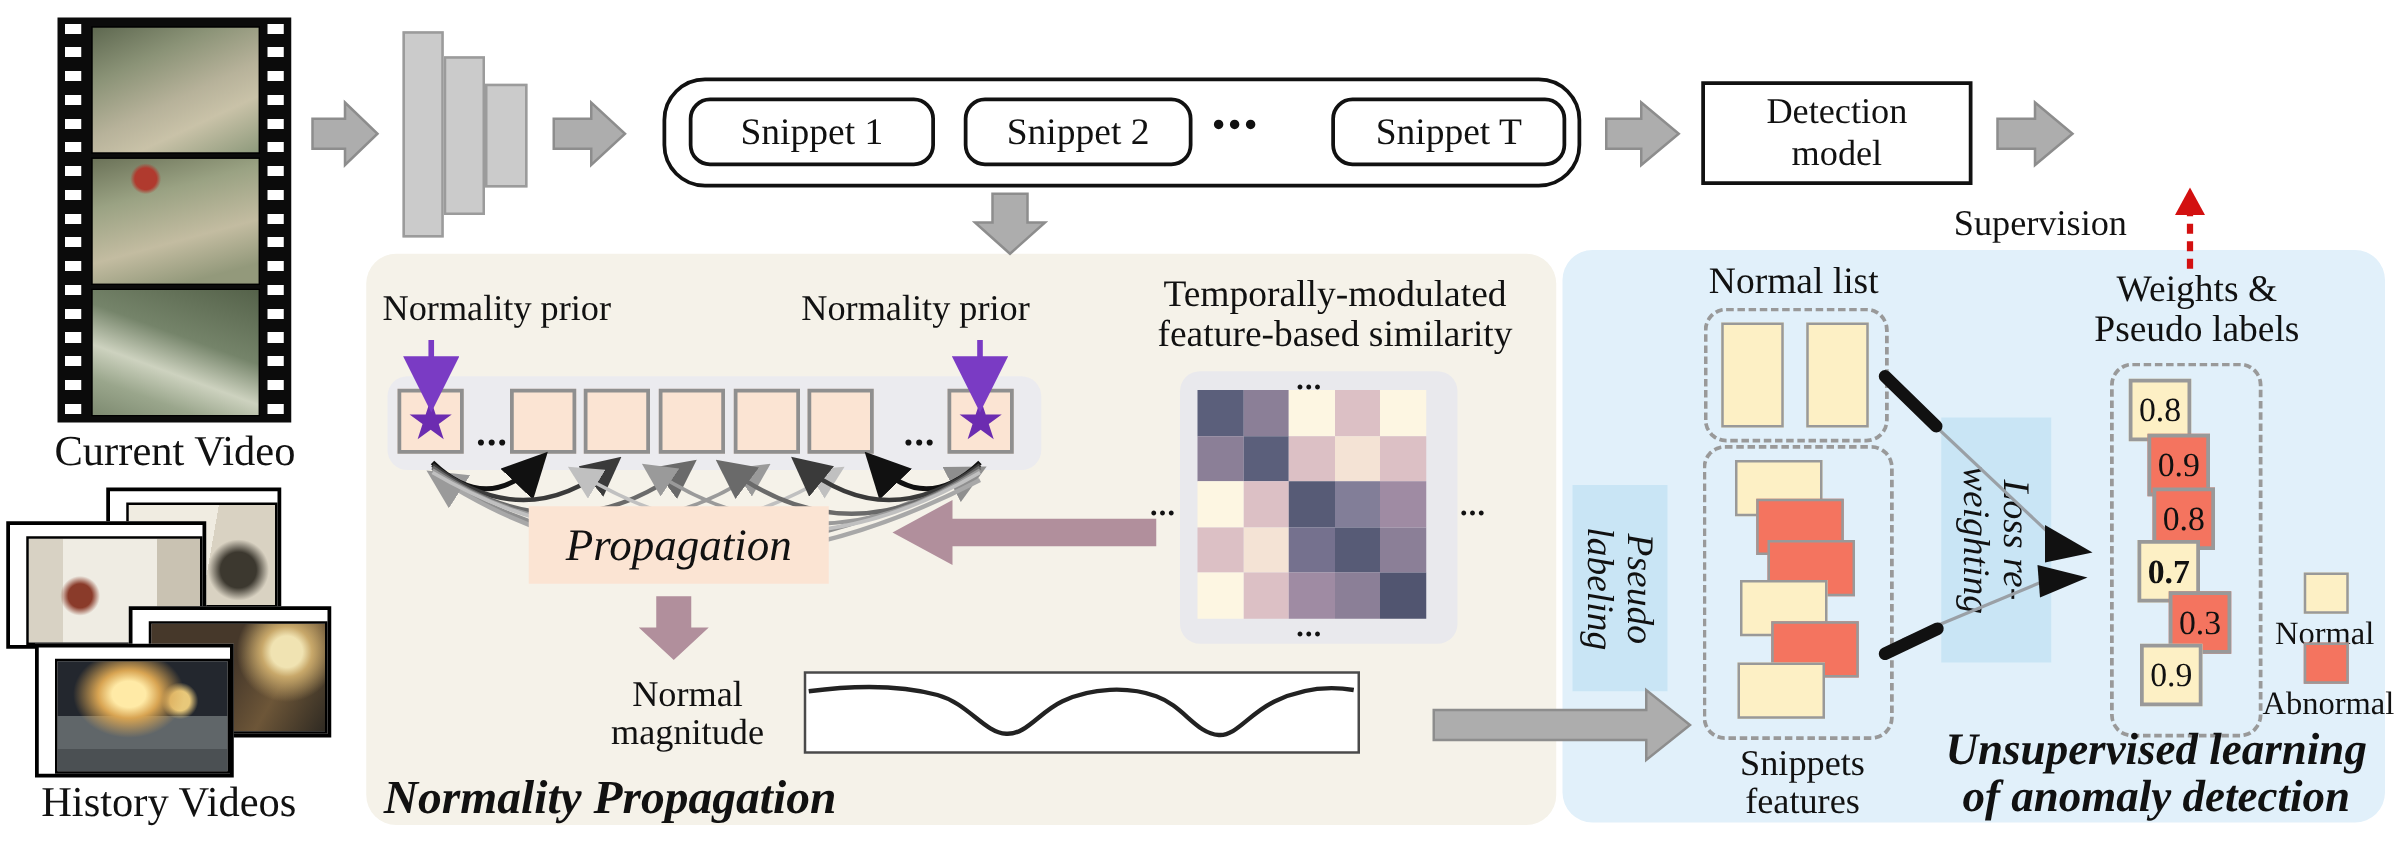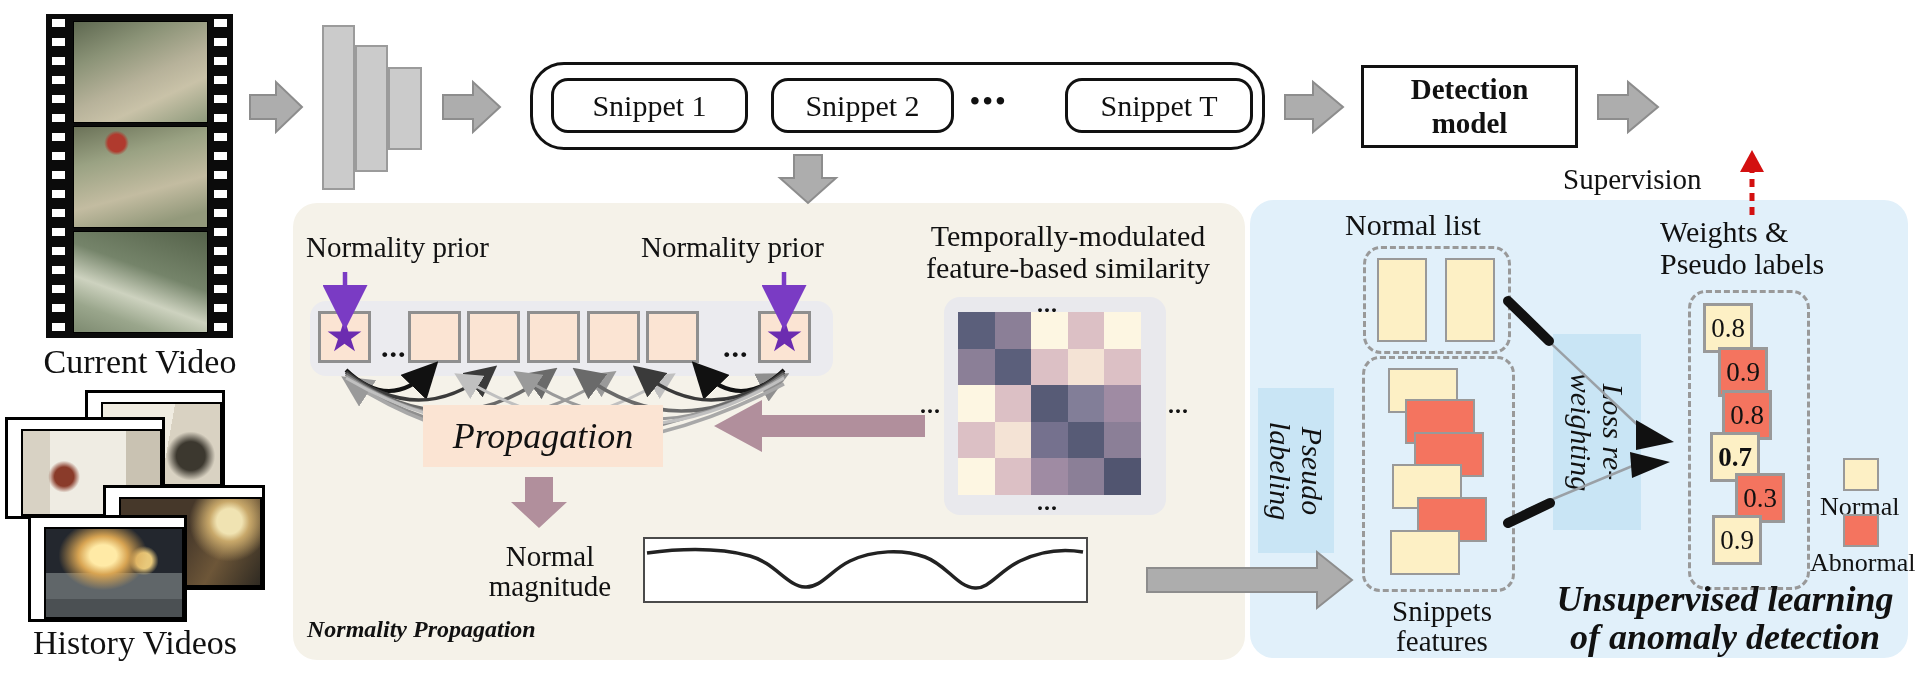--- a/index.html
+++ b/index.html
@@ -63,42 +63,42 @@
                    text-align:center;font-size:36px;font-style:italic;line-height:62px;}
   #similarity-label{left:893px;top:220px;width:350px;text-align:center;font-size:30px;line-height:1.07;z-index:1;}
   #matrix-panel{left:944px;top:297px;width:222px;height:218px;background:#e9e9ed;border-radius:16px;z-index:1;}
   #similarity-matrix{position:absolute;left:958px;top:312px;width:183px;height:183px;display:grid;
                      grid-template-columns:repeat(5,1fr);grid-template-rows:repeat(5,1fr);z-index:2;}
   .mcell{width:100%;height:100%;}
   .mdots{position:absolute;font-size:24px;font-weight:bold;letter-spacing:1px;z-index:2;}
   #normal-magnitude-label{left:470px;top:541px;width:160px;text-align:center;font-size:29px;line-height:1.05;z-index:1;}
   #waveform-box{left:643px;top:537px;width:445px;height:66px;background:#fff;border:2.5px solid #4a4a4a;
                 box-sizing:border-box;z-index:1;}
-  #normality-title{left:307px;top:616px;font-size:24px;font-weight:bold;font-style:italic;z-index:1;}
-
-  
-  #normal-list-label{left:1345px;top:208px;width:180px;font-size:30px;z-index:1;}
+  #normality-title{left:307px;top:616px;font-size:38px;font-weight:bold;font-style:italic;z-index:1;}
+
+  
+  #normal-list-label{left:1345px;top:208px;width:180px;text-align:center;font-size:30px;z-index:1;}
   .dashedbox{position:absolute;border:3px dashed #999;border-radius:18px;box-sizing:border-box;z-index:1;}
   #normal-list-box{left:1363px;top:246px;width:148px;height:108px;}
   #stack-box{left:1362px;top:356px;width:153px;height:236px;}
   #weights-box{left:1688px;top:290px;width:122px;height:300px;}
   .cream-rect{position:absolute;background:#fdf0c5;border:2.5px solid #999;box-sizing:border-box;z-index:2;}
   .stack-rect{position:absolute;width:70px;height:45px;border:2.5px solid #999;box-sizing:border-box;z-index:2;}
   .stack-rect.normal{background:#fdf0c5;}
   .stack-rect.abnormal{background:#f4745f;}
   .wsq{position:absolute;width:50px;height:50px;border:3px solid #999;box-sizing:border-box;z-index:2;
        text-align:center;font-size:27px;line-height:44px;}
   .wsq.normal{background:#fdf0c5;}
   .wsq.abnormal{background:#f4745f;}
   .vbox{position:absolute;background:#c9e5f5;z-index:1;}
   .vtext{position:absolute;top:50%;left:50%;transform:translate(-50%,-50%) rotate(90deg);
          font-style:italic;font-size:30px;text-align:center;line-height:1.05;white-space:nowrap;}
   #pseudo-box{left:1258px;top:388px;width:76px;height:165px;}
   #loss-box{left:1553px;top:334px;width:88px;height:196px;}
-  #weights-title{left:1660px;top:216px;width:195px;text-align:left;font-size:30px;line-height:1.08;z-index:1;}
+  #weights-title{left:1660px;top:216px;width:195px;text-align:center;font-size:30px;line-height:1.08;z-index:1;}
   #snippets-features-label{left:1372px;top:596px;width:140px;text-align:center;font-size:29px;line-height:1.05;z-index:1;}
   .legend-swatch{position:absolute;width:36px;height:33px;border:2px solid #999;box-sizing:border-box;z-index:1;}
   .legend-label{position:absolute;font-size:26px;z-index:1;}
   #unsup-title{left:1530px;top:580px;width:390px;text-align:center;font-size:36px;font-weight:bold;
                font-style:italic;line-height:1.06;z-index:1;}
   #overlay{position:absolute;left:0;top:0;width:1920px;height:681px;z-index:3;pointer-events:none;}
 </style>
 </head>
 <body>
 
@@ -134,21 +134,21 @@
   <div class="bar" style="left:355px;top:45px;width:33px;height:127px;"></div>
   <div class="bar" style="left:388px;top:67px;width:34px;height:83px;"></div>
 
   <div class="abs" id="snippet-container">
     <div class="pill" style="left:18px;width:197px;">Snippet 1</div>
     <div class="pill" style="left:238px;width:183px;">Snippet 2</div>
     <div class="abs" style="left:437px;top:20px;font-size:28px;font-weight:bold;letter-spacing:3px;">•••</div>
     <div class="pill" style="left:532px;width:188px;">Snippet T</div>
   </div>
 
-  <div class="flow-box" style="left:1361px;top:65px;width:217px;height:83px;font-weight:bold;">
+  <div class="flow-box" style="left:1361px;top:65px;width:217px;height:83px;">
     <span>Detection</span>
     <span>model</span>
   </div>
   <div class="abs" style="left:1563px;top:163px;font-size:29px;z-index:1;">Supervision</div>
 
   <div class="prior-label" style="left:306px;top:231px;">Normality prior</div>
   <div class="prior-label" style="left:641px;top:231px;">Normality prior</div>
 
   <div class="abs" id="squares-strip"></div>
   <div class="sq" style="left:318px;">

